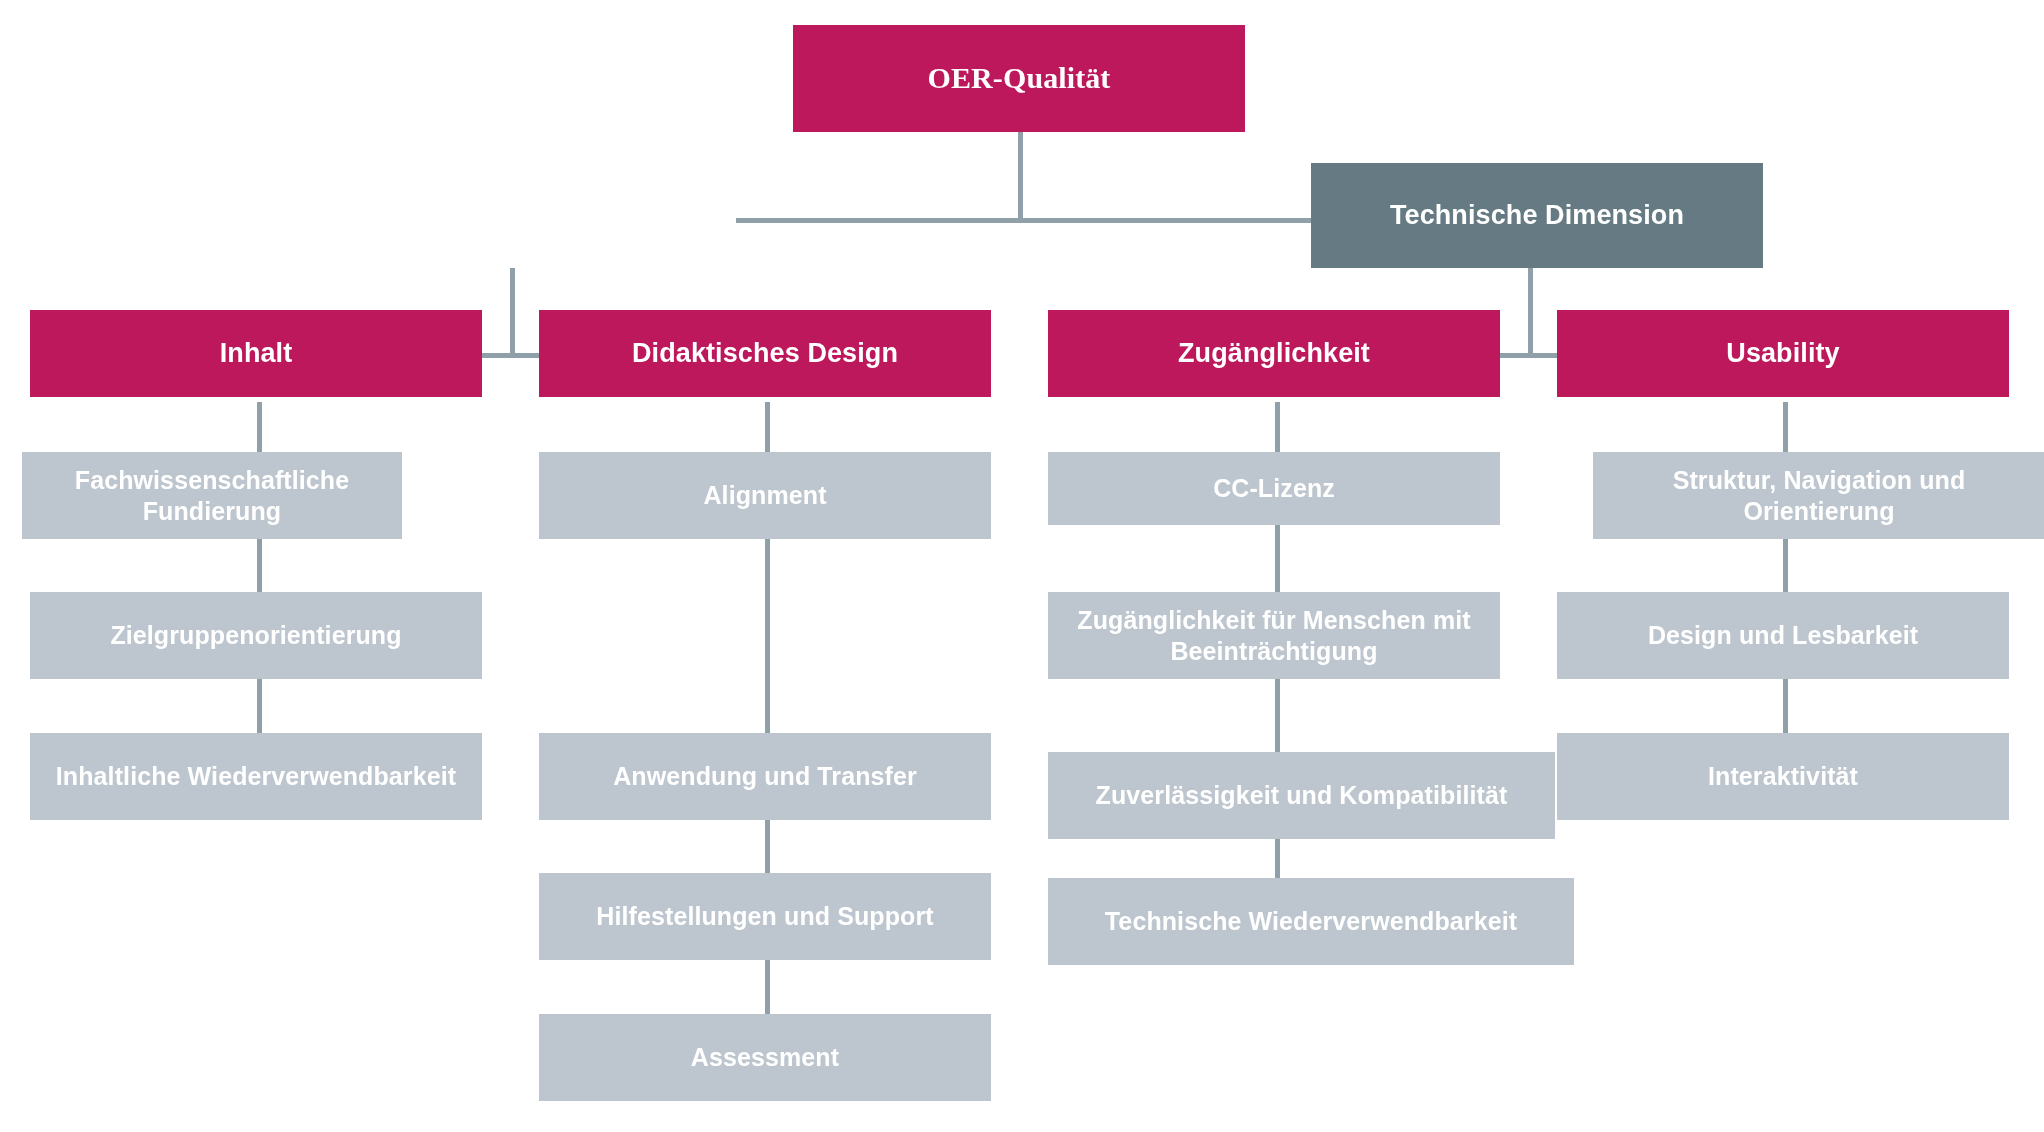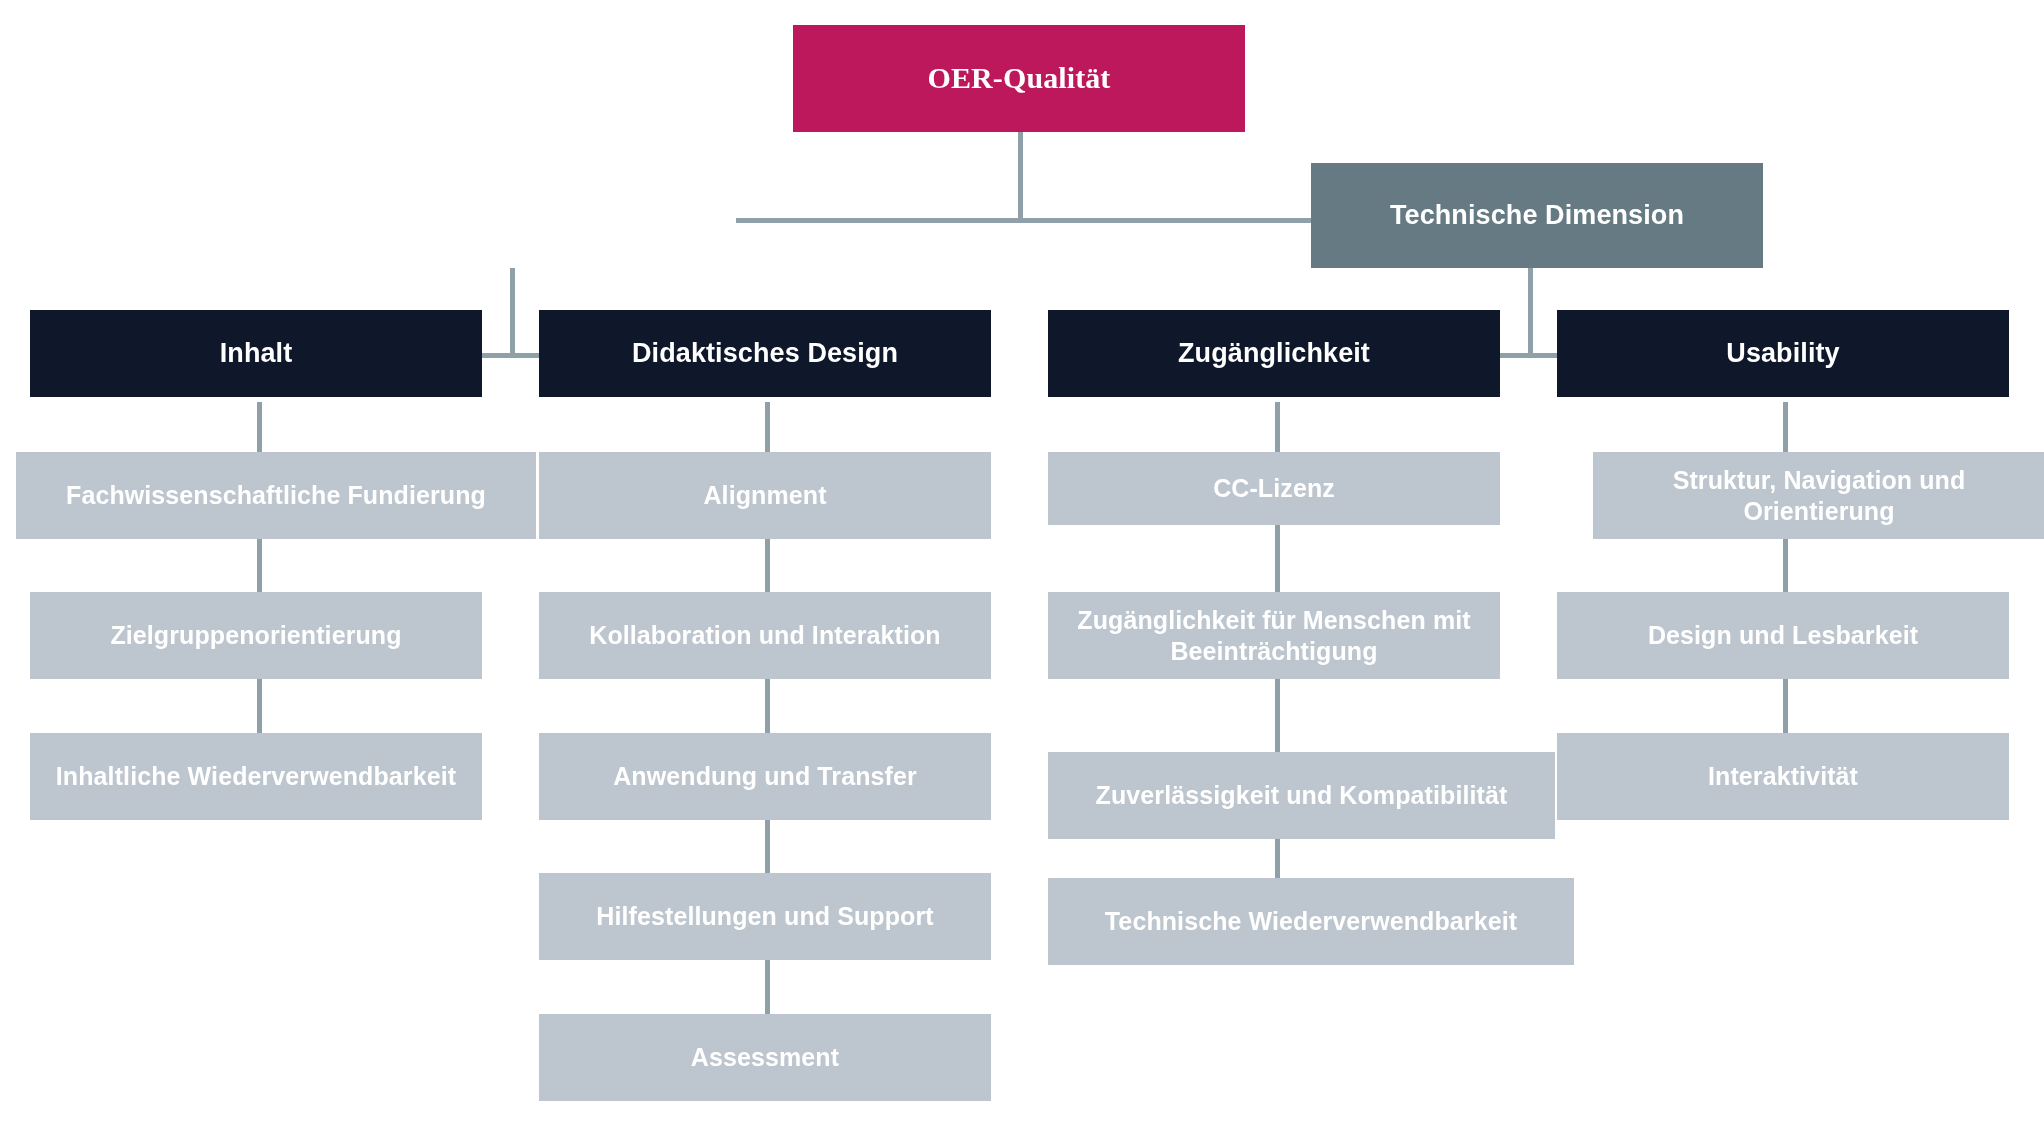--- a/index.html
+++ b/index.html
@@ -47,21 +47,21 @@
   .node.root {
     background: #be185d;
     font-size: 30px;
     font-family: Liberation Serif, serif;
   }
   .node.dim {
     background: #657A82;
     font-size: 27px;
   }
   .node.cat {
-    background: #0f172a;
+    background: #be185d;
     font-size: 27px;
   }
   .node.leaf {
     background: #BDC6CE;
     font-size: 25px;
   }
 </style>
 </head>
 <body>
 
@@ -103,35 +103,32 @@
   </div>
 
   <div class="node cat" style="left:1048px; top:310px; width:452px; height:87px;">
     <span>Zugänglichkeit</span>
   </div>
 
   <div class="node cat" style="left:1557px; top:310px; width:452px; height:87px;">
     <span>Usability</span>
   </div>
 
-  <div class="node leaf" style="left:16px; top:452px; width:520px; height:87px;">
+  <div class="node leaf" style="left:22px; top:452px; width:380px; height:87px;">
     <span>Fachwissenschaftliche Fundierung</span>
   </div>
   <div class="node leaf" style="left:30px; top:592px; width:452px; height:87px;">
     <span>Zielgruppenorientierung</span>
   </div>
   <div class="node leaf" style="left:30px; top:733px; width:452px; height:87px;">
     <span>Inhaltliche Wiederverwendbarkeit</span>
   </div>
 
   <div class="node leaf" style="left:539px; top:452px; width:452px; height:87px;">
     <span>Alignment</span>
-  </div>
-  <div class="node leaf" style="left:539px; top:592px; width:452px; height:87px;">
-    <span>Kollaboration und Interaktion</span>
   </div>
   <div class="node leaf" style="left:539px; top:733px; width:452px; height:87px;">
     <span>Anwendung und Transfer</span>
   </div>
   <div class="node leaf" style="left:539px; top:873px; width:452px; height:87px;">
     <span>Hilfestellungen und Support</span>
   </div>
   <div class="node leaf" style="left:539px; top:1014px; width:452px; height:87px;">
     <span>Assessment</span>
   </div>

